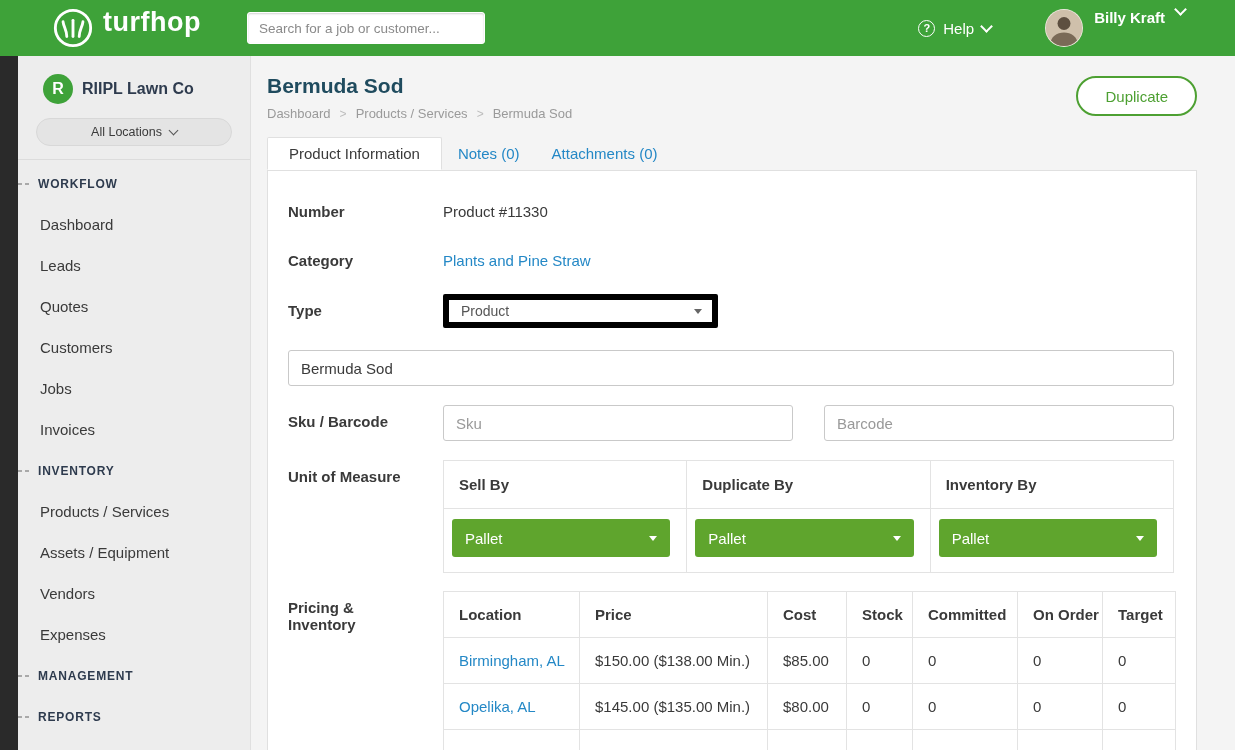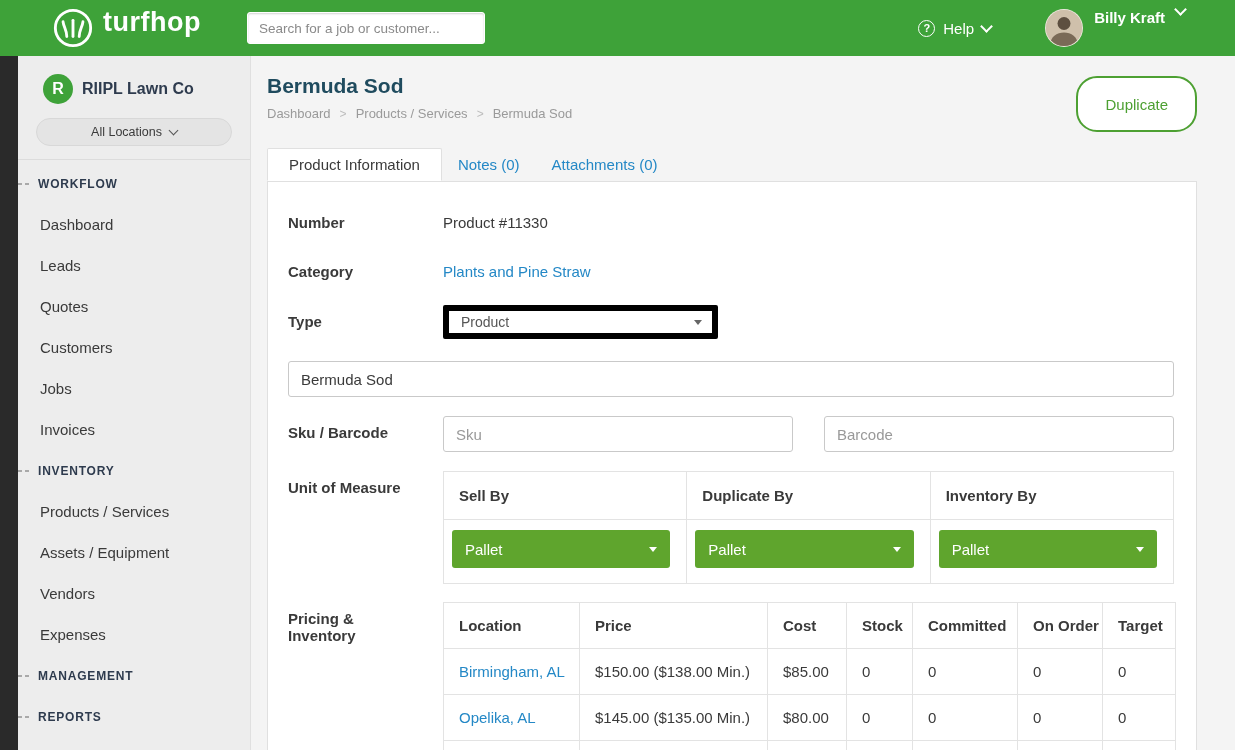--- a/index.html
+++ b/index.html
@@ -52,21 +52,21 @@
   .section-label { font-size:12px; font-weight:bold; color:#2e3b4e; letter-spacing:.8px; }
   .nav-item { padding-left:22px; font-size:15px; color:#3a3a3a; cursor:pointer; }
 
   
   .main { flex:1; padding:0 38px 0 16px; overflow:hidden; }
   .page-head { display:flex; align-items:flex-start; justify-content:space-between; padding-top:18px; }
   .page-title { font-size:21px; font-weight:bold; color:#1f4b5e; }
   .breadcrumb { margin-top:8px; font-size:13px; color:#9a9a9a; display:flex; gap:9px; align-items:center; }
   .crumb { cursor:pointer; }
   .crumb-sep { color:#bdbdbd; font-size:12px; }
-  .duplicate-btn { border:2px solid #4da032; color:#4da032; background:#fff; border-radius:21px; padding:0 27px; height:56px;
+  .duplicate-btn { border:2px solid #4da032; color:#4da032; background:#fff; border-radius:21px; padding:0 27px; height:40px;
     font-size:15px; display:flex; align-items:center; cursor:pointer; margin-top:2px; font-family:inherit; }
   .tabs { display:flex; margin-top:16px; }
   .tab { padding:0 21px; height:33px; display:flex; align-items:center; font-size:15px; cursor:pointer; box-sizing:border-box; }
   .tab.active { background:#fff; border:1px solid #e0e0e0; border-bottom:1px solid #fff; margin-bottom:-1px;
     color:#3a3a3a; position:relative; z-index:2; border-radius:2px 2px 0 0; }
   .tab.inactive { color:#2488c6; padding:0 16px; }
   .card { background:#fff; border:1px solid #e0e0e0; padding:24px 22px 60px 20px; min-height:620px; box-sizing:border-box; }
 
   
   .form-row { display:flex; margin-bottom:24px; }

